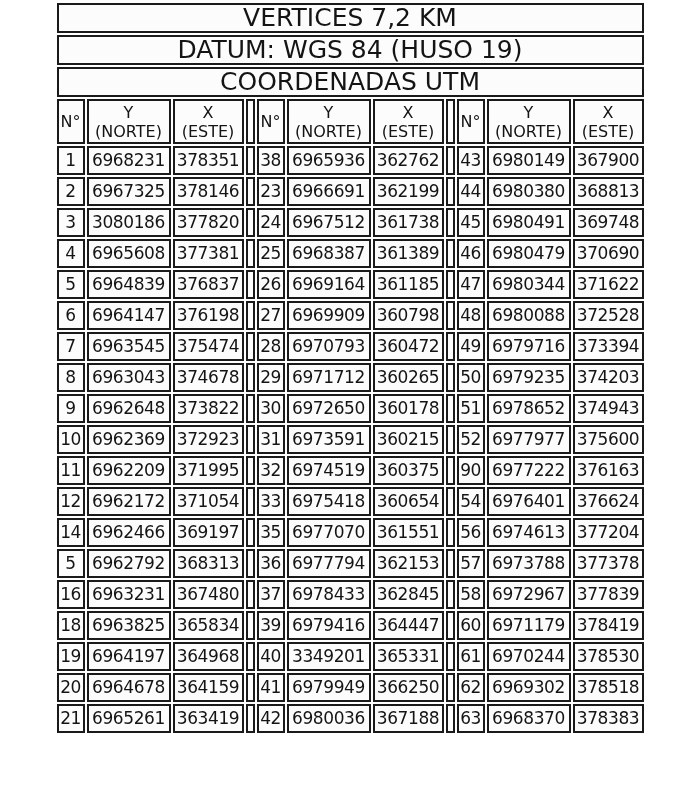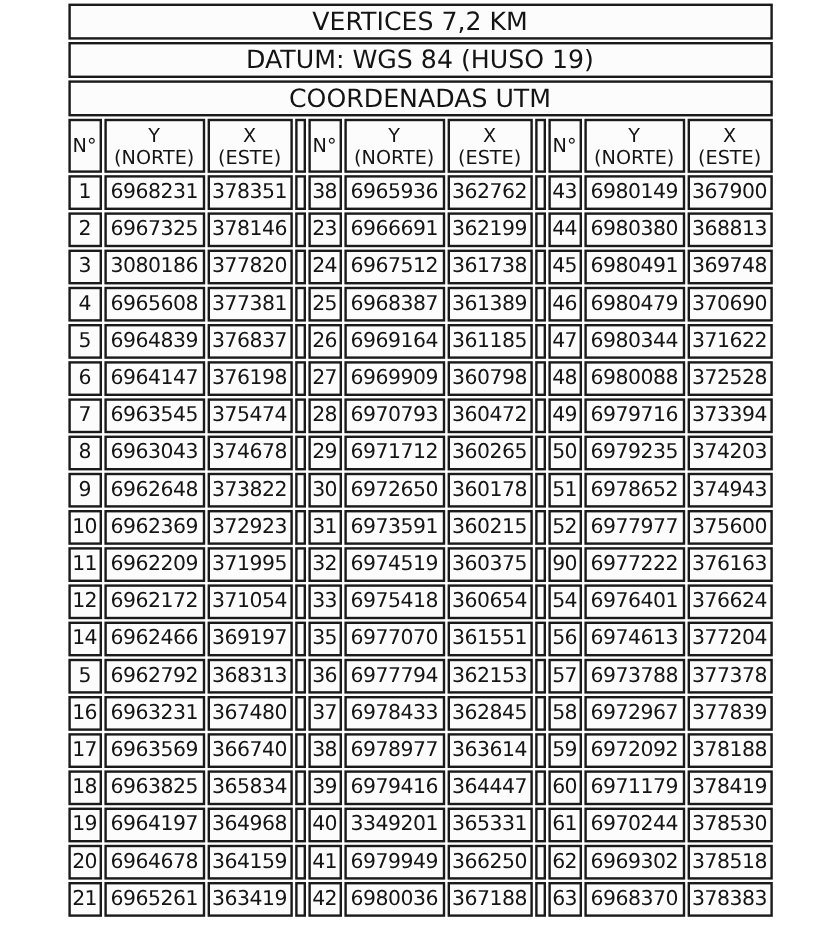--- a/index.html
+++ b/index.html
@@ -30,21 +30,21 @@
     overflow: hidden;
     padding: 0;
   }
   .c-n { width: 28px; }
   .c-y { width: 84px; }
   .c-x { width: 71px; }
   .c-s { width: 9px; }
 
   tr.title-row td {
     height: 30px;
-    font-size: 21px;
+    font-size: 25px;
     line-height: 26px;
   }
   tr.col-head td {
     height: 45px;
     font-size: 16px;
     line-height: 19px;
   }
   tr.data-row td {
     height: 29px;
     font-size: 17px;
@@ -305,33 +305,20 @@
           <td class="sep"></td>
           <td class="n">37</td>
           <td class="y">6978433</td>
           <td class="x">362845</td>
           <td class="sep"></td>
           <td class="n">58</td>
           <td class="y">6972967</td>
           <td class="x">377839</td>
         </tr>
         <tr class="data-row">
-          <td class="n">17</td>
-          <td class="y">6963569</td>
-          <td class="x">366740</td>
-          <td class="sep"></td>
-          <td class="n">38</td>
-          <td class="y">6978977</td>
-          <td class="x">363614</td>
-          <td class="sep"></td>
-          <td class="n">59</td>
-          <td class="y">6972092</td>
-          <td class="x">378188</td>
-        </tr>
-        <tr class="data-row">
           <td class="n">18</td>
           <td class="y">6963825</td>
           <td class="x">365834</td>
           <td class="sep"></td>
           <td class="n">39</td>
           <td class="y">6979416</td>
           <td class="x">364447</td>
           <td class="sep"></td>
           <td class="n">60</td>
           <td class="y">6971179</td>

